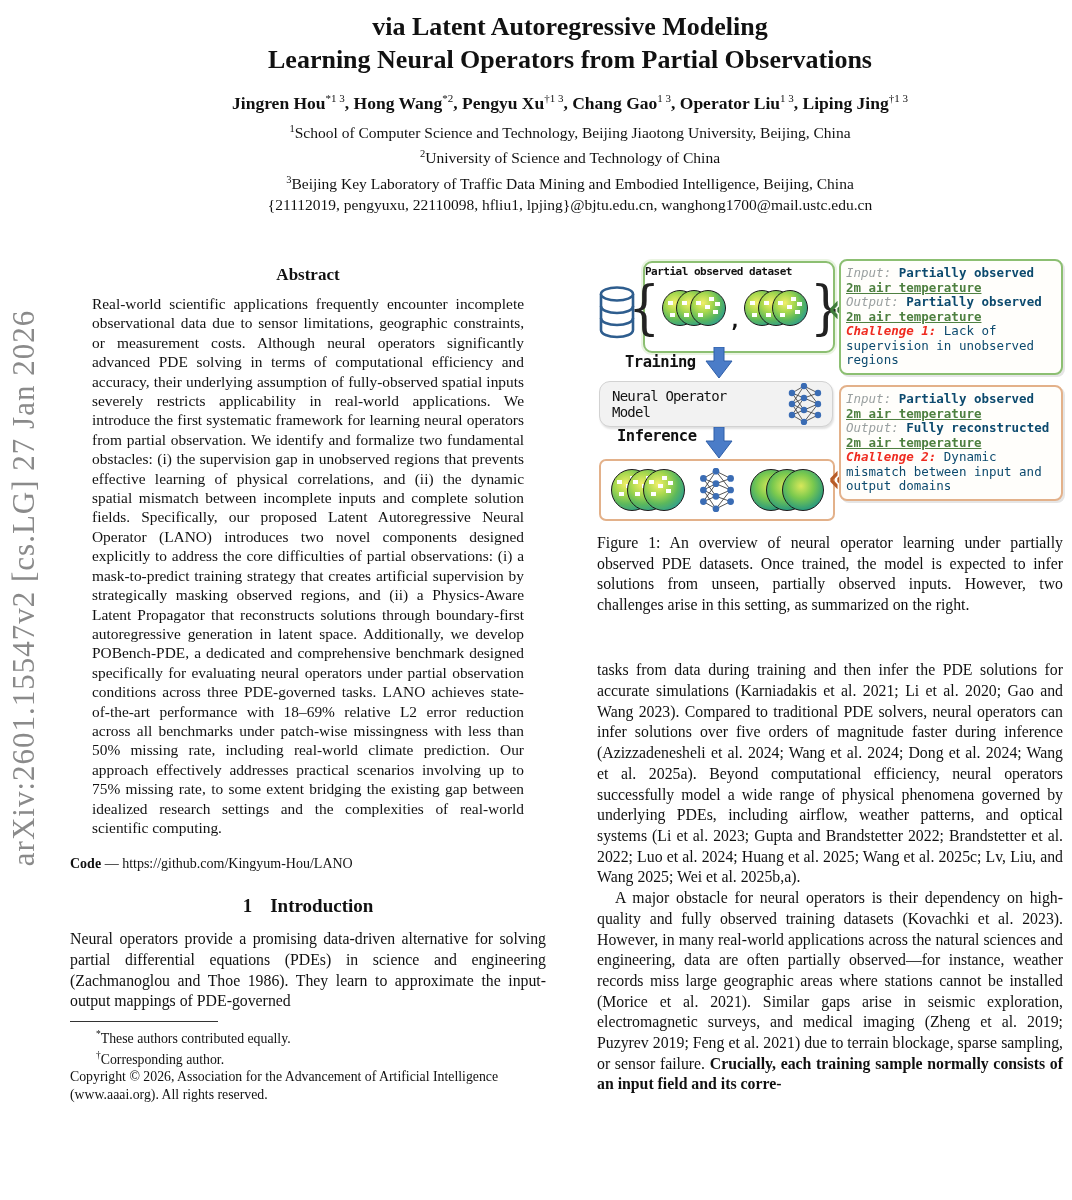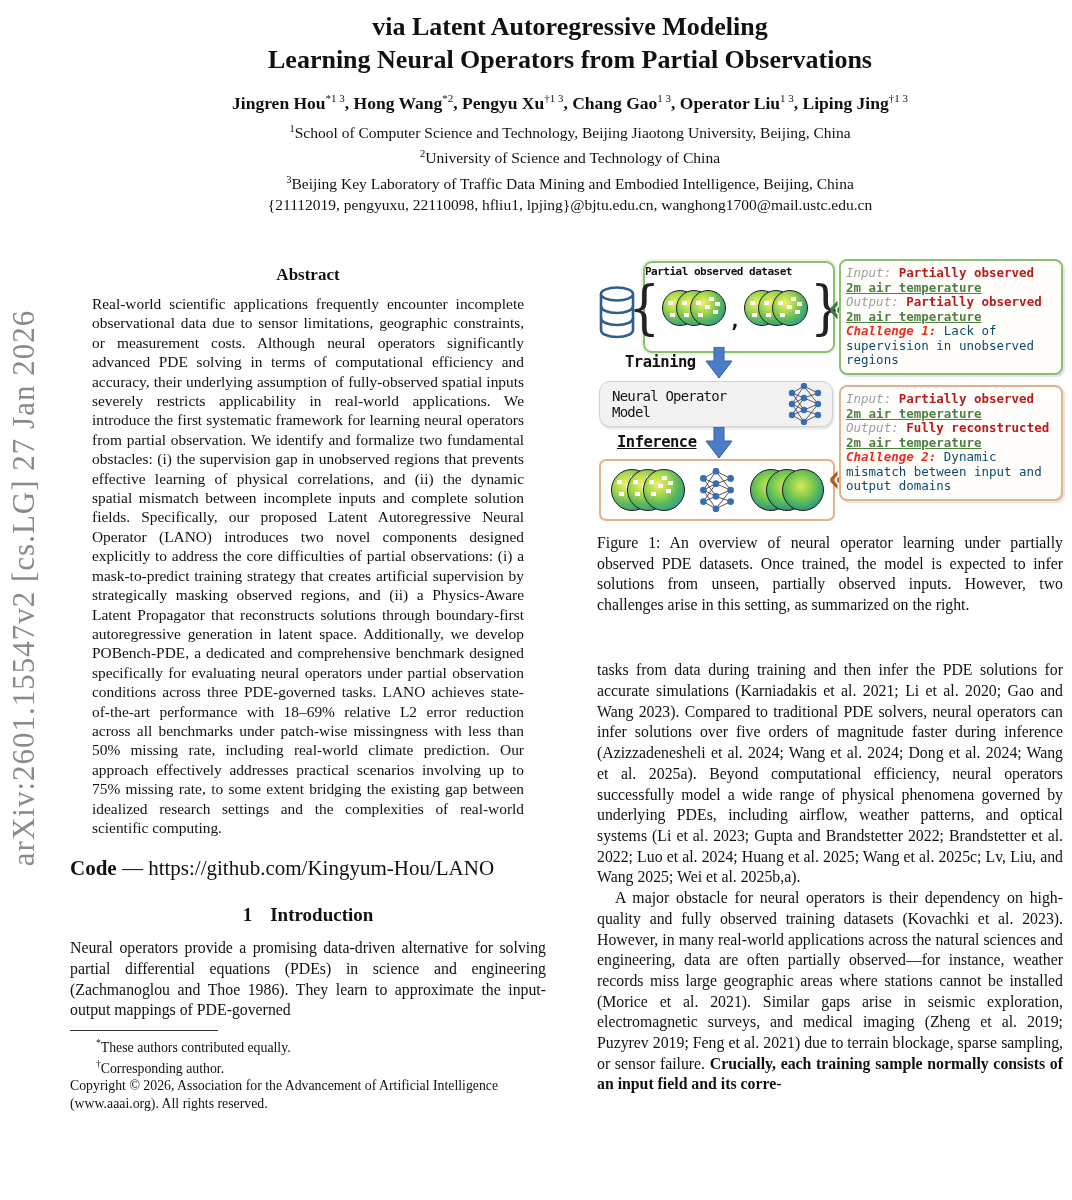--- a/index.html
+++ b/index.html
@@ -19,21 +19,21 @@
   .affiliations{margin-top:4px;font-size:15.5px;line-height:21.5px;}
   .affiliations sup{font-size:10.5px;}
   .emails{font-size:15.5px;margin-top:1px;text-align:center;}
 
   
   .col-left{position:absolute;left:70px;top:255px;width:476px;}
   .col-right{position:absolute;left:597px;top:255px;width:466px;}
 
   .abstract-heading{text-align:center;font-weight:bold;font-size:17px;margin-top:10px;}
   .abstract-text{margin:9px 22px 0 22px;font-size:15.4px;line-height:19.4px;text-align:justify;}
-  .code-line{margin-top:19px;font-size:21px;}
+  .code-line{margin-top:19px;font-size:14px;}
   .code-line .code-label{font-weight:bold;}
   .section-heading{margin-top:23px;text-align:center;font-size:19px;font-weight:bold;}
   .section-heading .sec-num{margin-right:18px;}
   .intro-text{margin-top:12px;font-size:15.8px;line-height:20.6px;text-align:justify;}
 
   .footnote-block{margin-top:9px;font-size:13.8px;line-height:17.6px;}
   .footnote-rule{width:148px;border-top:1.3px solid #333;margin-bottom:4px;}
   .footnote-indent{text-indent:26px;}
   .footnote-block sup{font-size:9.5px;}
 
@@ -78,21 +78,21 @@
         font-family:"DejaVu Sans",sans-serif;}
   .chevron.green{color:#3f7d3c;}
   .chevron.orange{color:#b85c28;}
 
   .callout{position:absolute;left:242px;width:224px;box-sizing:border-box;padding:5px 5px;
         font-size:12.5px;line-height:14.5px;background:#fffefb;border-radius:8px;
         box-shadow:2px 2px 0 rgba(0,0,0,0.10);}
   .callout-green{border:2.5px solid #8cbf72;top:4px;}
   .callout-orange{border:2.5px solid #e3b18a;top:130px;}
   .io-label{color:#9aa0a0;font-style:italic;}
-  .io-value{font-weight:bold;color:#b91c1c;}
+  .io-value{font-weight:bold;color:#0c4a6e;}
   .io-link{color:#4e8040;font-weight:bold;text-decoration:underline;}
   .challenge-label{color:#ef2b20;font-weight:bold;font-style:italic;}
   .challenge-text{color:#0c4a6e;}
 
   .fig-caption{margin-top:10px;font-size:15.8px;line-height:20.6px;text-align:justify;}
 
   .body-para{font-size:15.8px;line-height:20.7px;text-align:justify;}
   .para1{margin-top:45px;}
   .para2{margin-top:0;text-indent:18px;}
   .bold-tail{font-weight:bold;}
@@ -193,21 +193,21 @@
               <circle cx="17" cy="15" r="3.2"></circle>
               <circle cx="17" cy="27" r="3.2"></circle>
               <circle cx="17" cy="39" r="3.2"></circle>
             <circle cx="31" cy="10" r="3.2"></circle>
               <circle cx="31" cy="21" r="3.2"></circle>
               <circle cx="31" cy="32" r="3.2"></circle>
           </g>
         </svg>
       </div>
 
-      <div class="flow-label" style="left:20px;top:178px;text-decoration:underline;">Inference</div>
+      <div class="flow-label" style="left:20px;top:172px;">Inference</div>
       <svg class="arrow-down" style="left:108px;top:172px;" width="28" height="32" viewBox="0 0 28 32">
         <path d="M9 0 h10 v14 h8 L14 31 1 14 h8 z" fill="#4a7cc8" stroke="#2f5fa8" stroke-width="1"></path>
       </svg>
 
       <div class="inference-box">
         <span class="globe-cluster">
           <span class="globe big partial"></span>
           <span class="globe big partial"></span>
           <span class="globe big partial"></span>
         </span>

